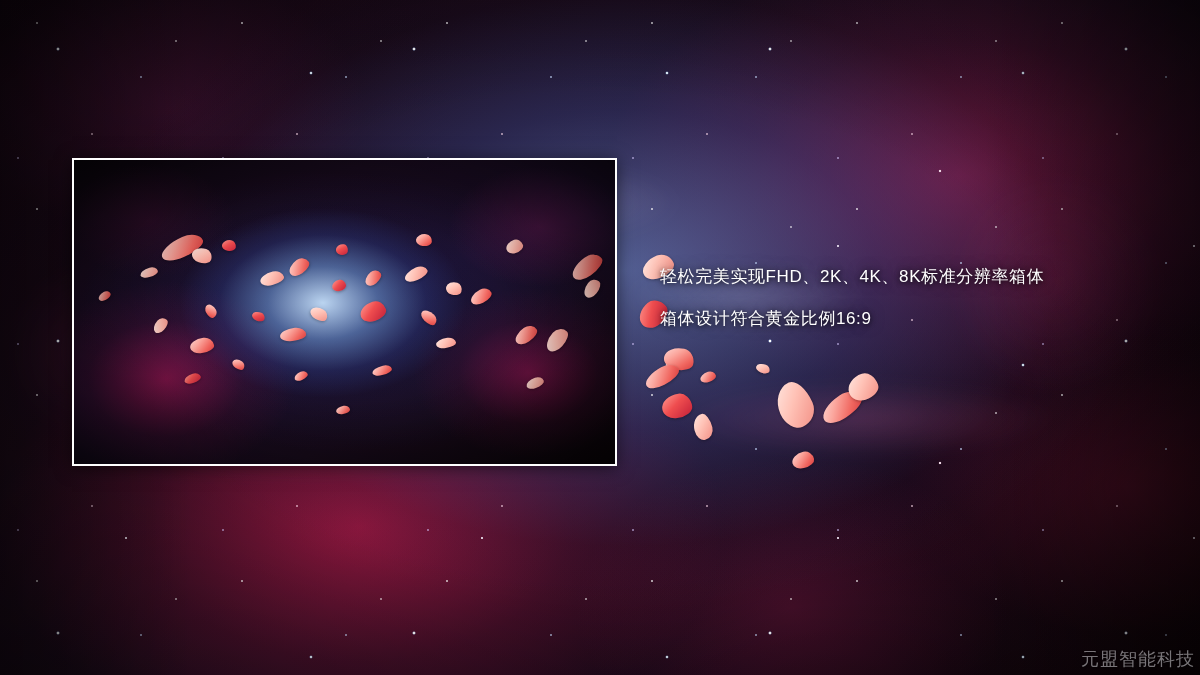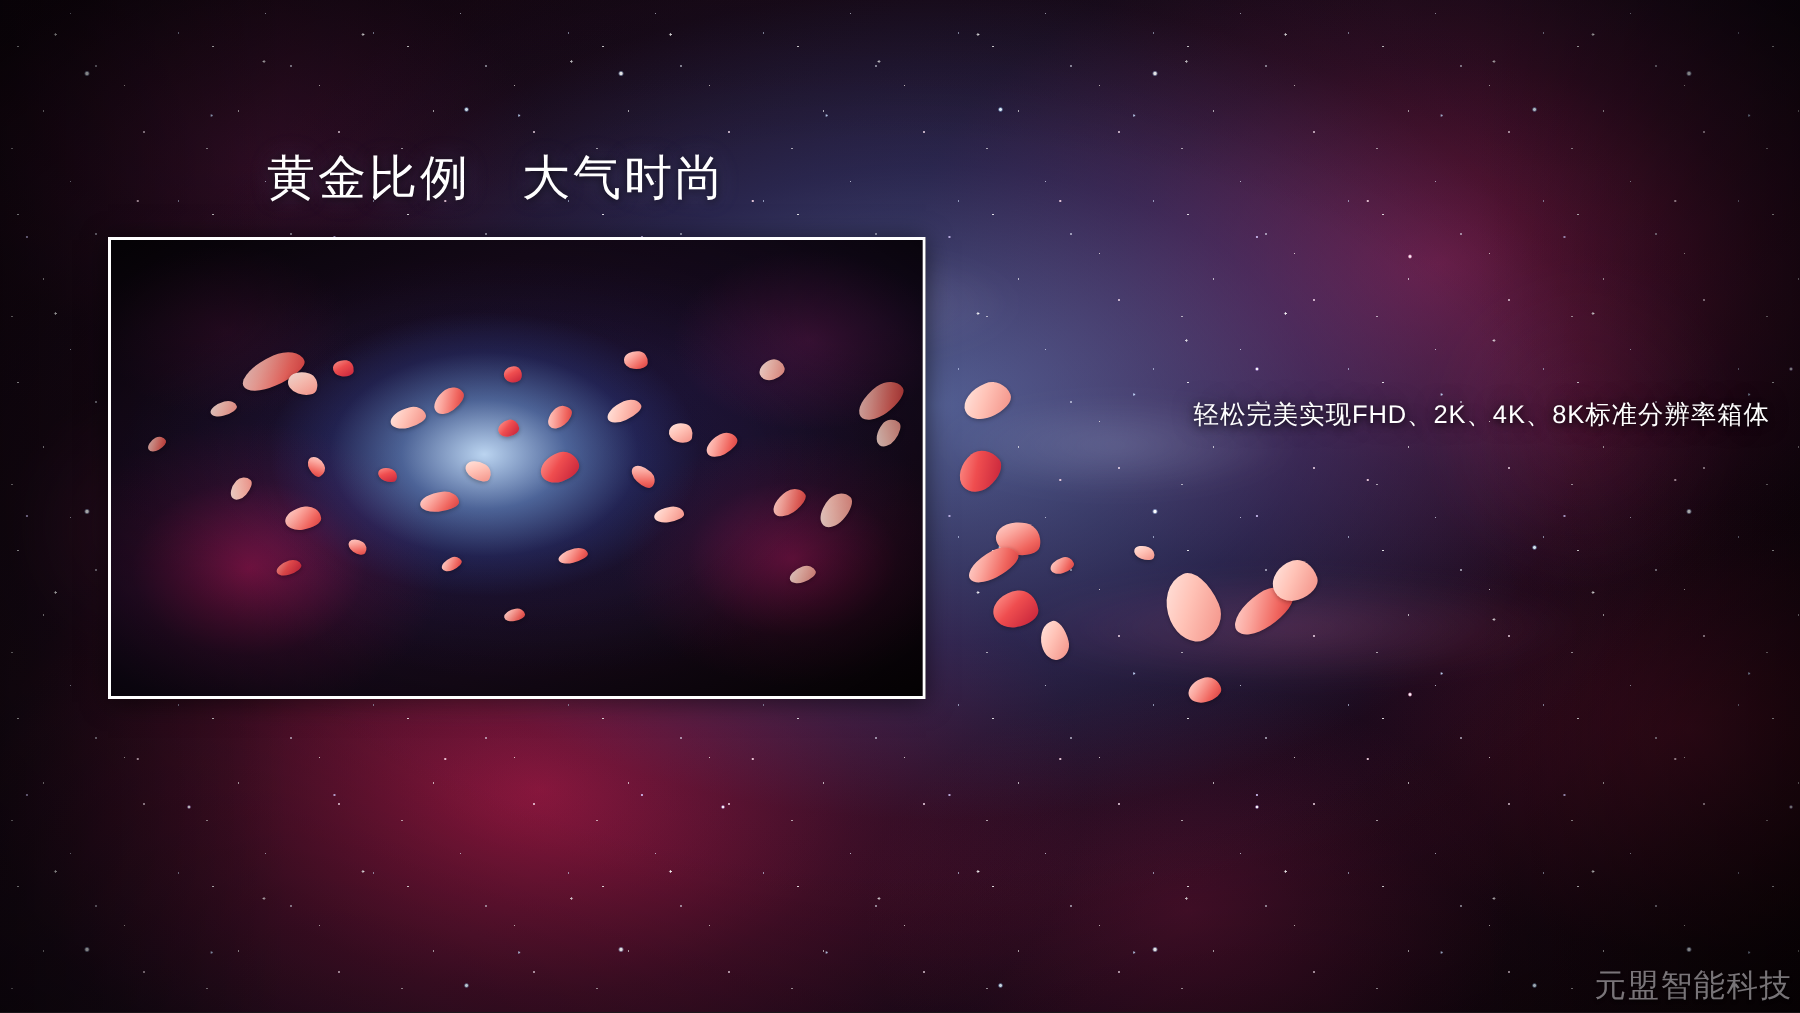--- a/index.html
+++ b/index.html
@@ -161,49 +161,47 @@
     top: 256px;
     width: 520px;
   }
   .copy-line {
     font-size: 17px;
     line-height: 42px;
     color: #ffffff;
     letter-spacing: 0.6px;
     white-space: nowrap;
     text-shadow: 0 1px 5px rgba(0,0,0,0.80), 0 0 14px rgba(0,0,0,0.55);
-    text-align: right;
   }
 
   
   .watermark {
     position: absolute;
     right: 5px;
     bottom: 4px;
-    font-size: 21px;
+    font-size: 18px;
     letter-spacing: 1px;
     color: rgba(190,188,192,0.62);
     text-shadow: 0 1px 2px rgba(0,0,0,0.5);
   }
 </style>
 </head>
 <body>
 
 <div id="slide">
 
   <div class="bg-layer bg-base"></div>
   <div class="bg-layer bg-wisps"></div>
   <div class="bg-layer">
     <div class="stars-sm"></div>
     <div class="stars-md"></div>
     <div class="stars-lg"></div>
   </div>
   <div class="bg-layer bg-vignette"></div>
 
-  <div class="title">黄金比例　大气时尚</div>
 
   <div class="frame">
     <div class="frame-inner">
       <div class="frame-neb"></div>
 
       <div class="petal" style="left:86px;  top:78px;  width:44px; height:19px; transform:rotate(-24deg);"></div>
       <div class="petal pale" style="left:118px; top:88px;  width:20px; height:15px; transform:rotate(18deg);"></div>
       <div class="petal pale" style="left:66px;  top:108px; width:18px; height:9px;  transform:rotate(-16deg);"></div>
       <div class="petal deep" style="left:148px; top:80px;  width:14px; height:11px; transform:rotate(8deg);"></div>
       <div class="petal" style="left:24px;  top:132px; width:13px; height:8px;  transform:rotate(-30deg);"></div>
@@ -249,17 +247,18 @@
   <div class="petal pale" style="left:694px; top:414px; width:18px; height:26px; transform:rotate(-14deg);"></div>
   <div class="petal" style="left:700px; top:372px; width:16px; height:10px; transform:rotate(-18deg);"></div>
   <div class="petal pale" style="left:778px; top:382px; width:34px; height:46px; transform:rotate(-24deg);"></div>
   <div class="petal" style="left:820px; top:396px; width:44px; height:22px; transform:rotate(-34deg);"></div>
   <div class="petal pale" style="left:848px; top:374px; width:30px; height:26px; transform:rotate(-18deg);"></div>
   <div class="petal" style="left:792px; top:452px; width:22px; height:16px; transform:rotate(-14deg);"></div>
   <div class="petal pale" style="left:756px; top:364px; width:14px; height:9px;  transform:rotate(20deg);"></div>
 
   <div class="body-copy">
     <div class="copy-line">轻松完美实现FHD、2K、4K、8K标准分辨率箱体</div>
+    <div class="copy-line">箱体设计符合黄金比例16:9</div>
   </div>
 
   <div class="watermark">元盟智能科技</div>
 
 </div>
 
 </body></html>

